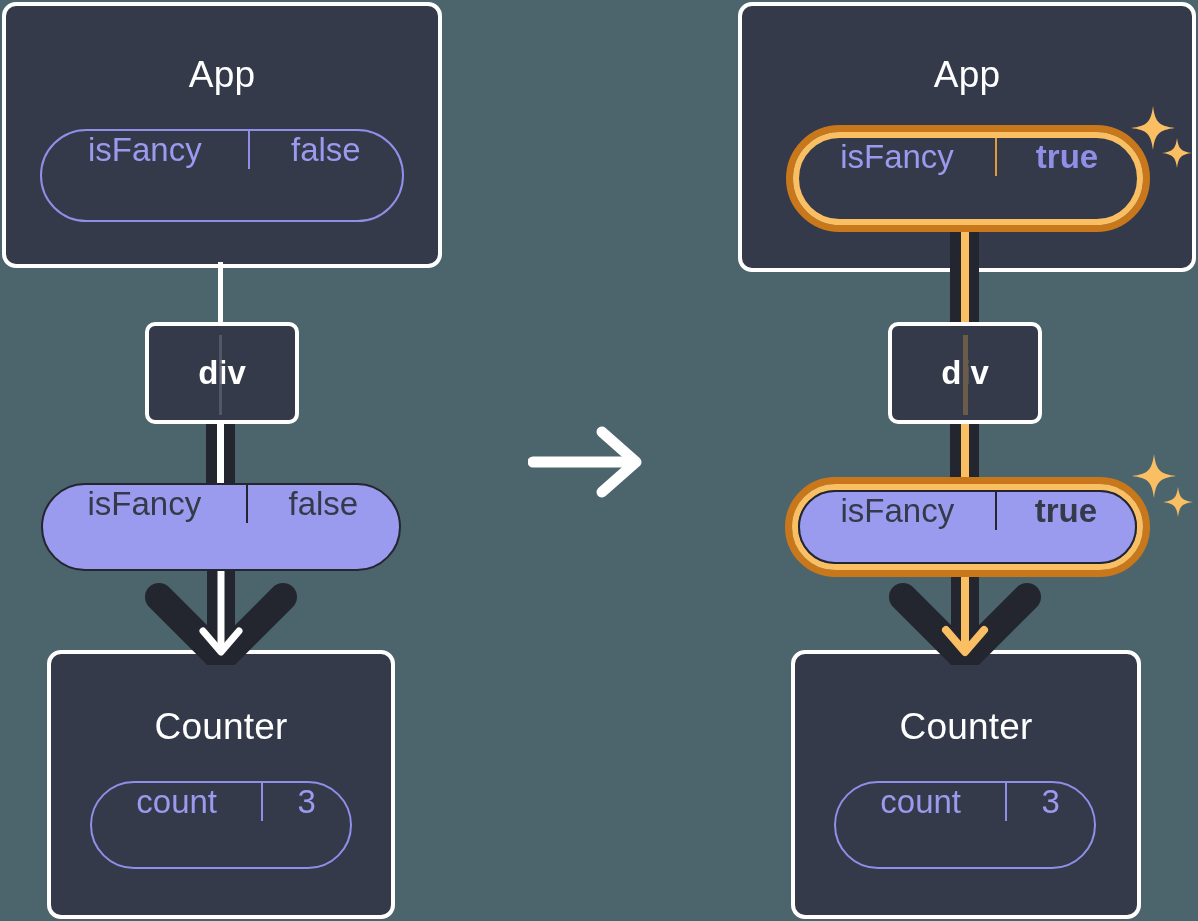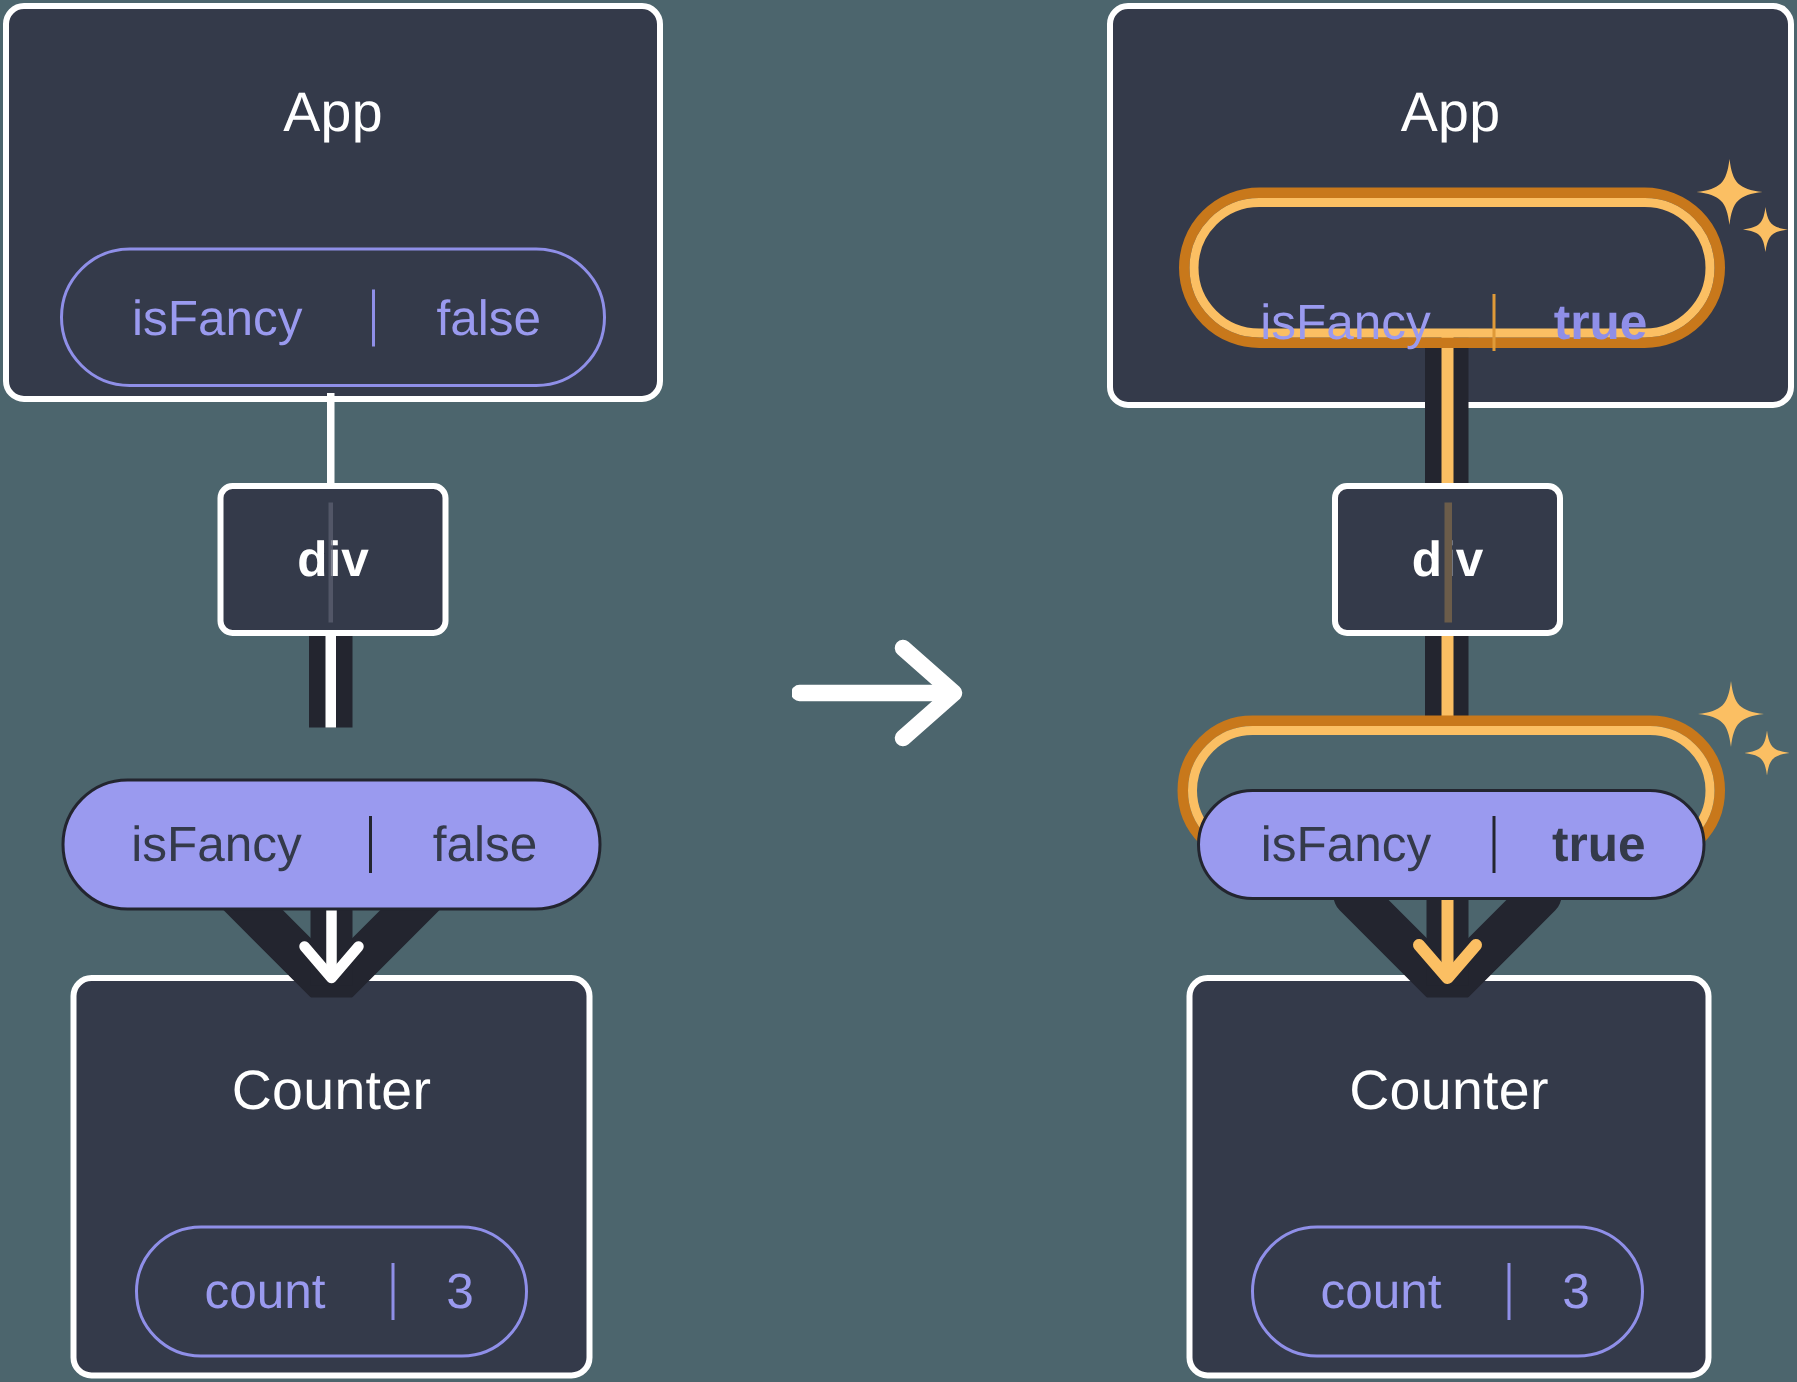--- a/index.html
+++ b/index.html
@@ -38,24 +38,23 @@
     display:flex;align-items:center;justify-content:center;
     color:#ffffff;font-size:33px;font-weight:bold;
     z-index:6;
   }
 
   
   .pill{
     position:absolute;
     box-sizing:border-box;
     display:flex;
-    align-items:center;
+    align-items:flex-start;
     border-radius:999px;
     z-index:7;
-    margin-top:36px;
   }
   .pill .cell{
     display:flex;align-items:center;justify-content:center;
     box-sizing:border-box;
     white-space:nowrap;
   }
 
   
   .pill-ghost{
     border:2px solid #8f8fe8;

